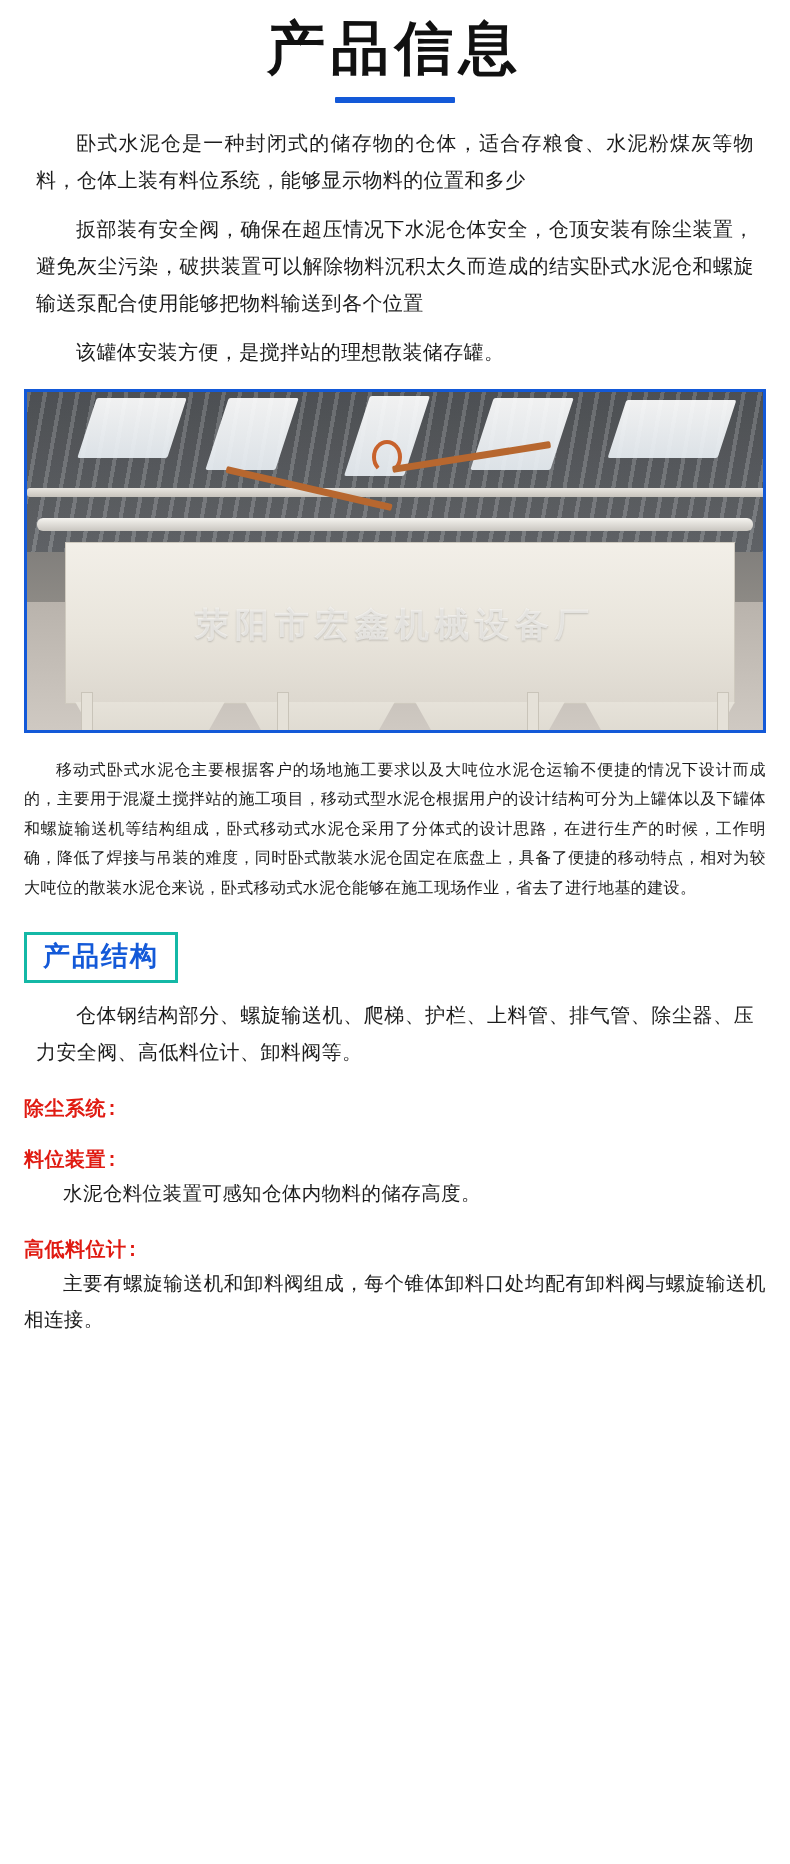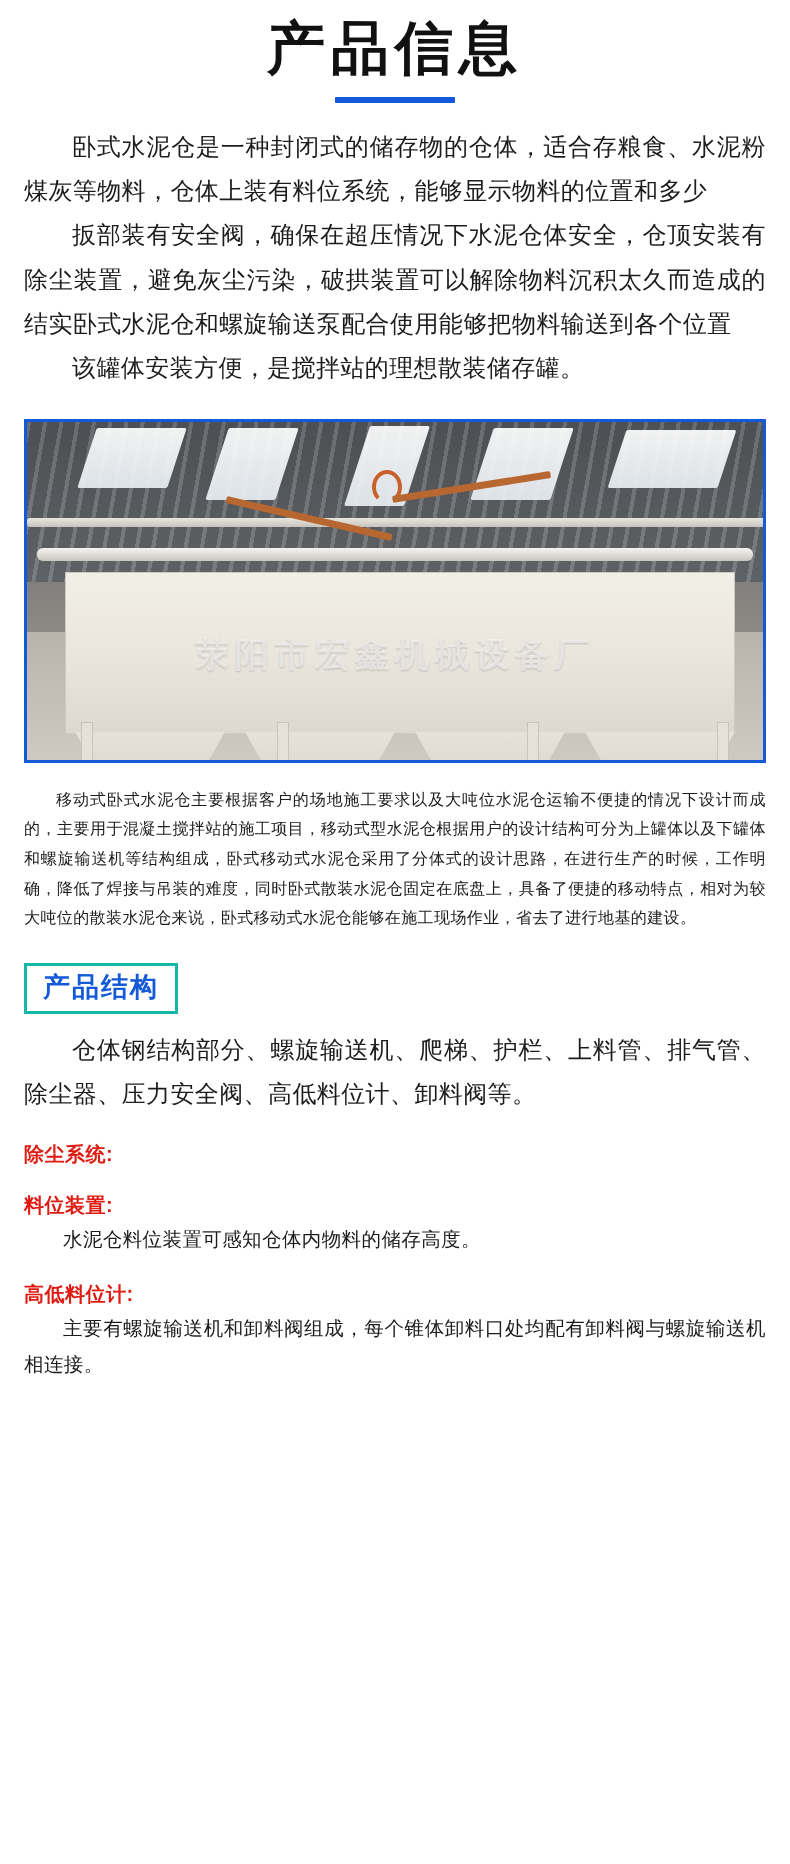--- a/index.html
+++ b/index.html
@@ -32,46 +32,46 @@
   }
   .title-underline {
     width: 120px;
     height: 6px;
     background: #1359d8;
     margin: 12px auto 0 auto;
     border-radius: 1px;
   }
   
   .para {
-    font-size: 24px;
+    font-size: 20px;
     line-height: 1.85;
     color: #1c1c1c;
     text-align: justify;
-    margin: 0;
+    margin: 12px;
     text-indent: 2em;
     letter-spacing: 0.4px;
   }
   .para-block {
     margin-top: 22px;
   }
   .para-block .para + .para {
     text-indent: 2em;
   }
   .para-flow {
     font-size: 16px;
     line-height: 1.85;
     color: #1c1c1c;
     text-align: justify;
     letter-spacing: 0.4px;
     text-indent: 2em;
     margin: 0;
   }
   
   .photo-wrap {
-    margin-top: 28px;
+    margin-top: 18px;
     border: 3px solid #1359d8;
     box-sizing: border-box;
     width: 742px;
     height: 344px;
     position: relative;
     overflow: hidden;
     background: #b91c1c;
   }
   .photo {
     position: absolute;
@@ -190,20 +190,21 @@
     margin-top: 30px;
     line-height: 1;
   }
   
   .red-head {
     color: #e01b12;
     font-weight: bold;
     font-size: 20px;
     margin-top: 24px;
     letter-spacing: 0.5px;
+    font-family: Liberation Mono, monospace;
   }
   .sub-para {
     font-size: 19.5px;
     line-height: 1.85;
     color: #1c1c1c;
     text-align: justify;
     text-indent: 2em;
     letter-spacing: 0.4px;
     margin: 2px 0 0 0;
   }

